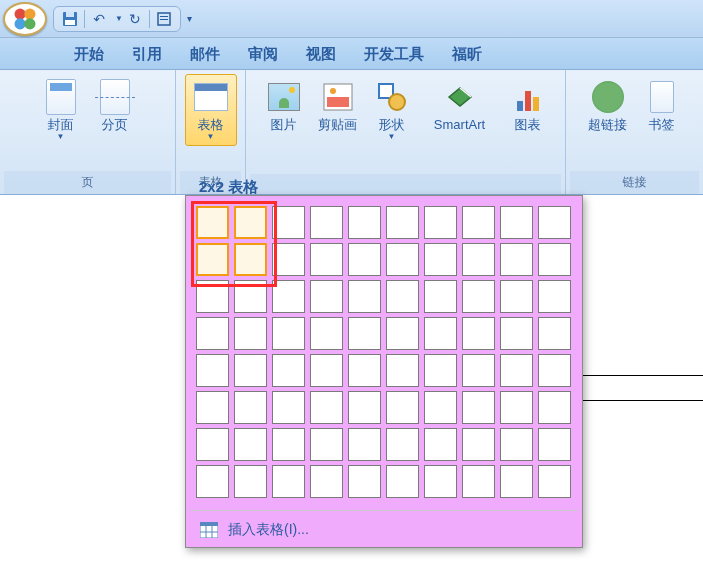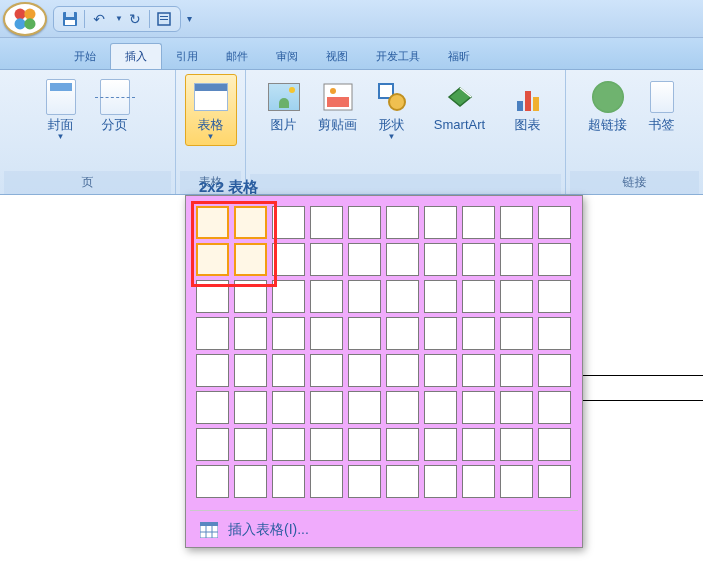--- a/index.html
+++ b/index.html
@@ -9,21 +9,21 @@
   .titlebar { background: linear-gradient(#cfe4fa, #b9d5f2); height: 38px; display: flex; align-items: center; padding-left: 3px; border-bottom: 1px solid #9cb9dc; }
   .office-btn { width: 44px; height: 34px; border-radius: 50%; background: #fff; border: 2px solid #c9a85a; display: flex; align-items: center; justify-content: center; margin-right: 6px; box-shadow: 0 1px 2px rgba(0,0,0,.3);}
   .office-btn svg { width: 28px; height: 28px; }
   .qat { display: flex; align-items: center; gap: 2px; background: rgba(255,255,255,.25); border: 1px solid #8fb2db; border-radius: 6px; padding: 2px 6px; height: 26px;}
   .qat-item { width: 20px; height: 20px; display:flex; align-items:center; justify-content:center; color:#2a5da0; font-size:14px;}
   .qat-sep { width:1px; height:18px; background:#8fb2db; margin:0 2px;}
   .qat-drop { color:#2a5da0; font-size:8px; margin-left:4px;}
 
   
   .tabsrow { background: linear-gradient(#bedbf7,#a9cef0); height: 32px; display:flex; align-items:flex-end; padding-left:60px; border-bottom:1px solid #8aafd7;}
-  .tab { color:#2a5da0; font-size:11px; padding:6px 14px 5px; cursor:pointer; }
+  .tab { color:#2a5da0; font-size:15px; padding:6px 14px 5px; cursor:pointer;font-weight:bold; }
   .tab.active { background:#e8f1fb; border:1px solid #8aafd7; border-bottom:none; border-radius:3px 3px 0 0; color:#15428b; padding-top:5px;}
 
   
   .ribbon { background: linear-gradient(#e8f1fb,#d3e4f6); height: 125px; display:flex; border-bottom:1px solid #8aafd7;}
   .group { border-right:1px solid #a9c6e6; display:flex; flex-direction:column; align-items:center; padding: 4px 4px 0;}
   .group-content { display:flex; gap:2px; flex:1; align-items:flex-start;}
   .group-label { font-size:12px; color:#4a6d9a; text-align:center; padding:3px 0; width:100%; background:rgba(180,206,234,.3);}
   .bigbtn { display:flex; flex-direction:column; align-items:center; justify-content:flex-start; width:52px; padding:4px 2px; border:1px solid transparent; border-radius:3px; cursor:pointer;}
   .bigbtn.active { background:linear-gradient(#fff0c0,#ffd66b); border-color:#e3a820;}
   .bigbtn .iconbox { width:36px; height:36px; display:flex; align-items:center; justify-content:center;}
@@ -93,21 +93,20 @@
           <rect x="4" y="5" width="8" height="1" fill="#2a5da0"></rect>
           <rect x="4" y="8" width="8" height="1" fill="#2a5da0"></rect>
         </svg>
       </div>
   </div>
   <div class="qat-drop" style="margin-left:6px; font-size:10px;">▾</div>
 </div>
 
 <div class="tabsrow">
   <div class="tab">开始</div>
-  <div class="tab active">插入</div>
   <div class="tab">引用</div>
   <div class="tab">邮件</div>
   <div class="tab">审阅</div>
   <div class="tab">视图</div>
   <div class="tab">开发工具</div>
   <div class="tab">福昕</div>
 </div>
 
 <div class="ribbon">
 

